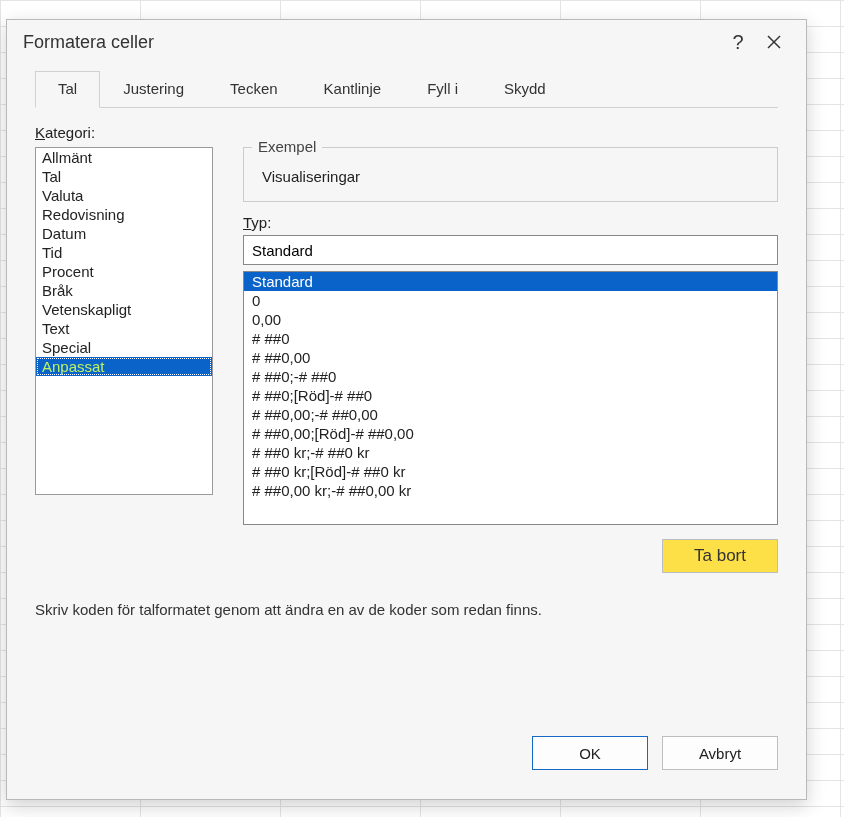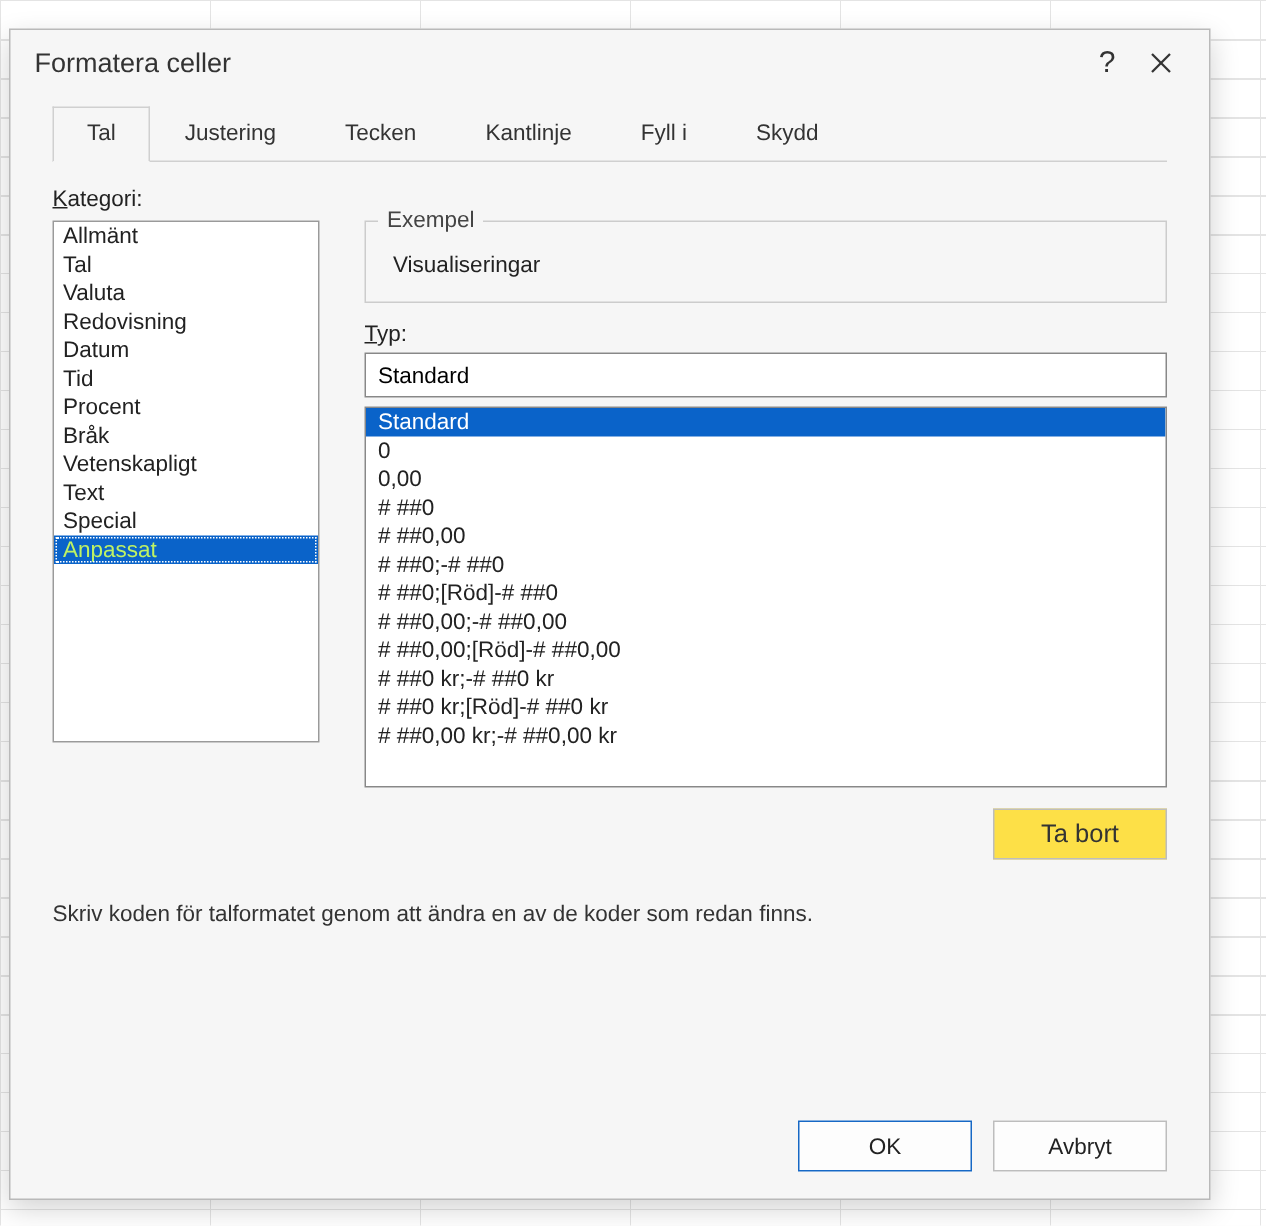--- a/index.html
+++ b/index.html
@@ -171,21 +171,21 @@
   }
 
   .hint {
     margin-top: 28px;
     font-size: 15px;
     color: #333;
   }
 
   .footer {
     display: flex; justify-content: flex-end; gap: 14px;
-    padding: 18px 28px 18px 28px;
+    padding: 18px 28px 29px 28px;
   }
   .footer button {
     width: 116px; height: 34px;
     border: 1px solid #bdbdbd;
     background: #fdfdfd;
     font-size: 15px;
     font-family: inherit;
     color: #222;
     cursor: default;
   }

